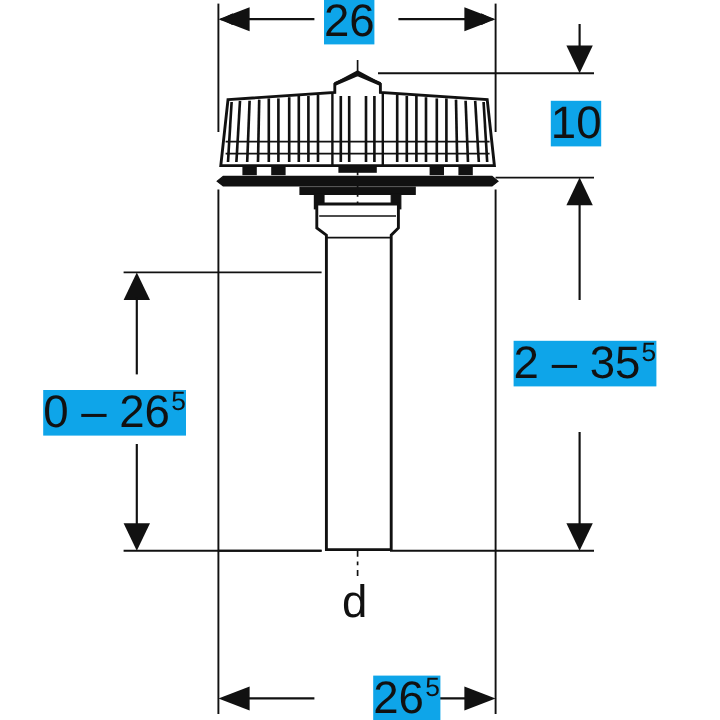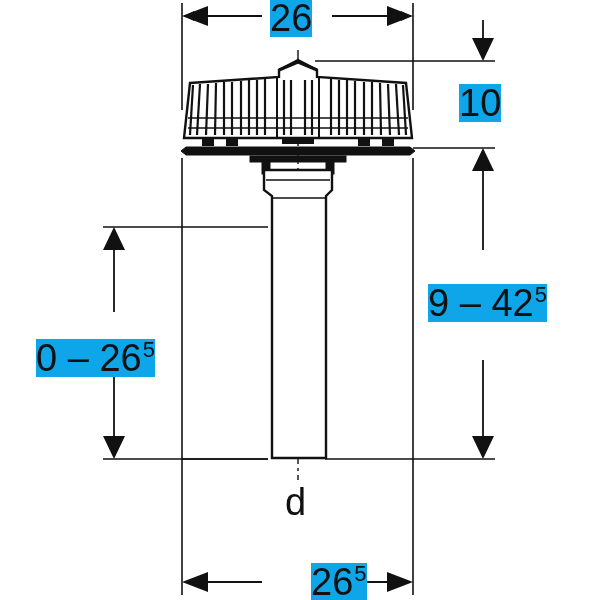--- a/index.html
+++ b/index.html
@@ -132,24 +132,24 @@
 
 <div class="lbl" style="left:270px; top:-1px;">
   <span>26</span>
 </div>
 
 <div class="lbl" style="left:459px; top:84px;">
   <span>10</span>
 </div>
 
 <div class="lbl" style="left:428px; top:284px;">
-  <span>9 – 42</span><sup>5</sup>
+  <span>2 – 35</span><sup>5</sup>
 </div>
 
-<div class="lbl" style="left:36px; top:325px;margin-top:14px;">
+<div class="lbl" style="left:36px; top:325px;">
   <span>0 – 26</span><sup>5</sup>
 </div>
 
 <div class="lbl" style="left:285px; top:483px; background:transparent;">
   <span>d</span>
 </div>
 
 <div class="lbl" style="left:266px; top:563px;margin-left:45px;">
   <span>26</span><sup>5</sup>
 </div>

